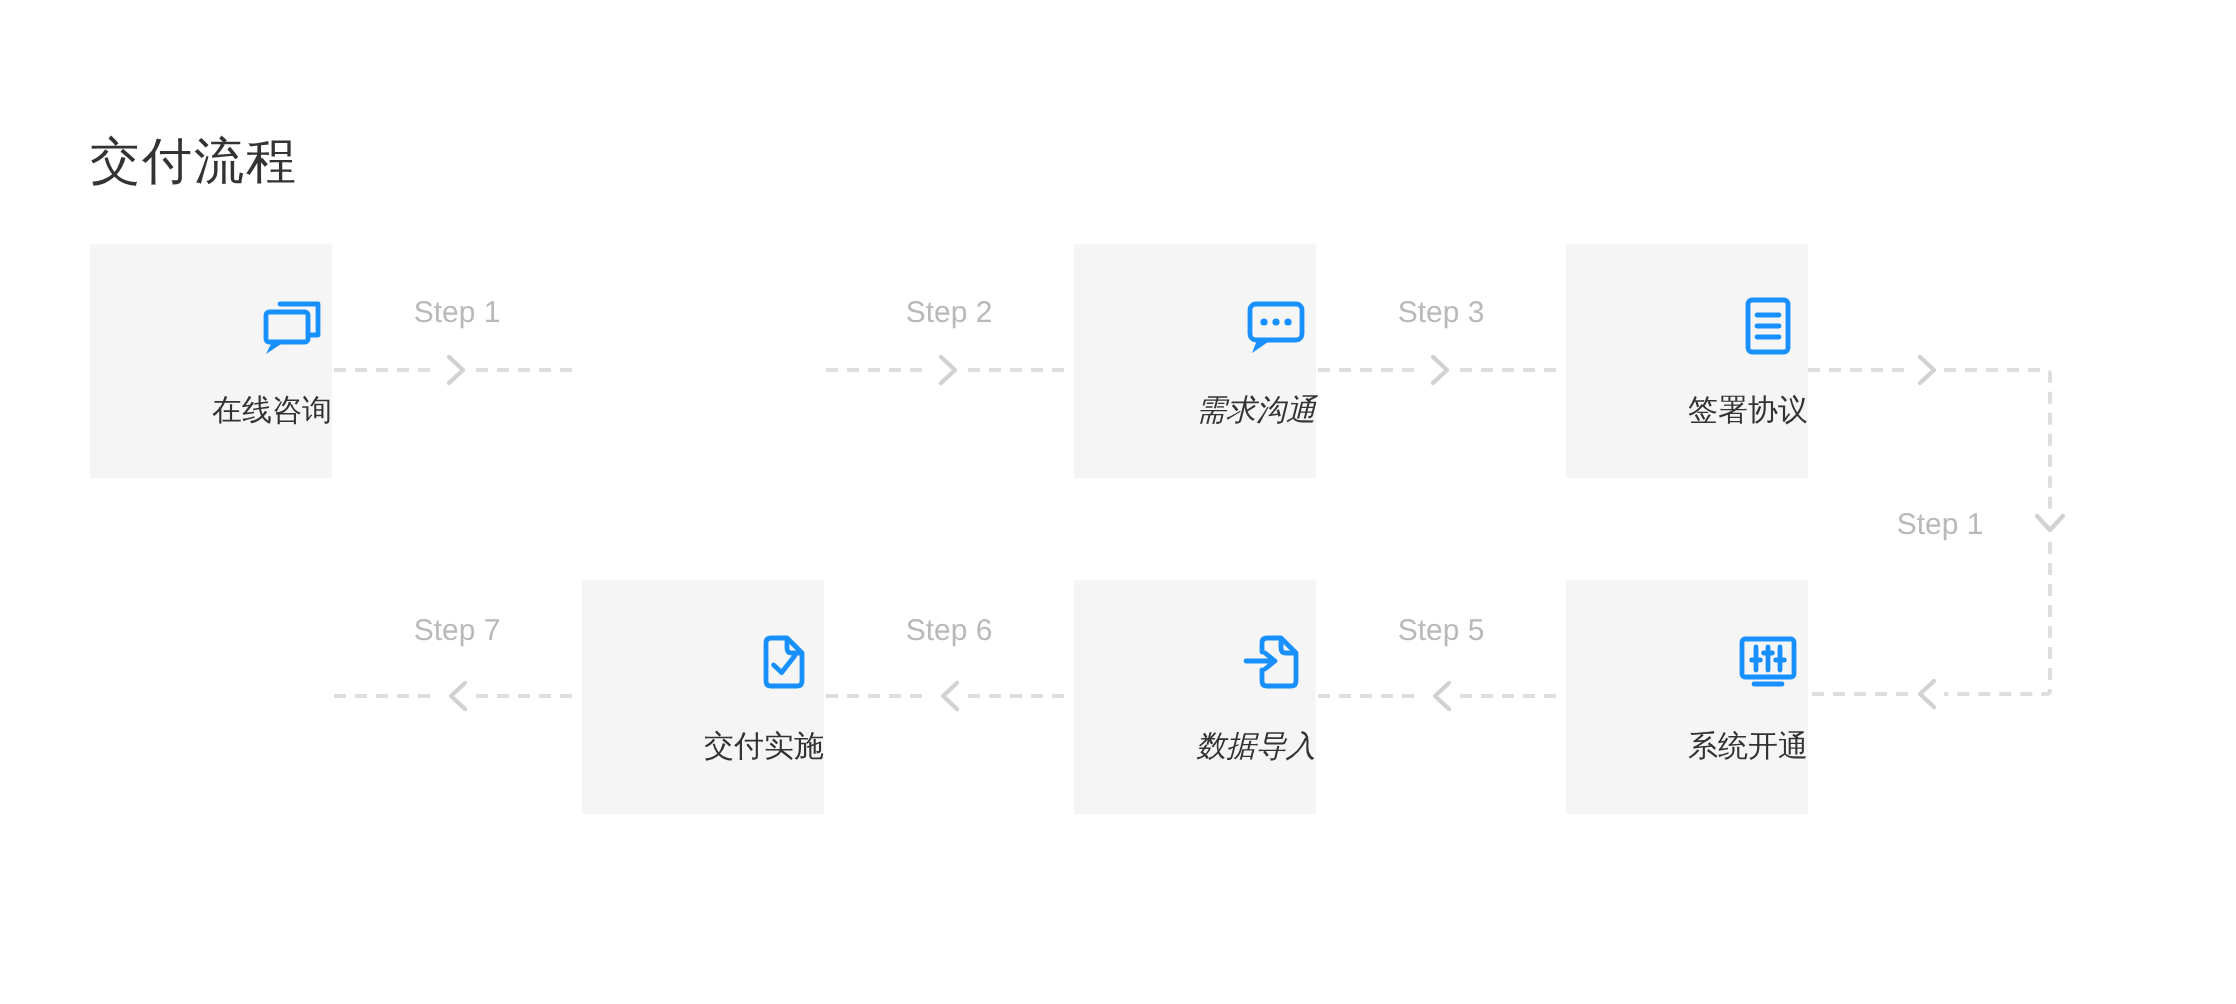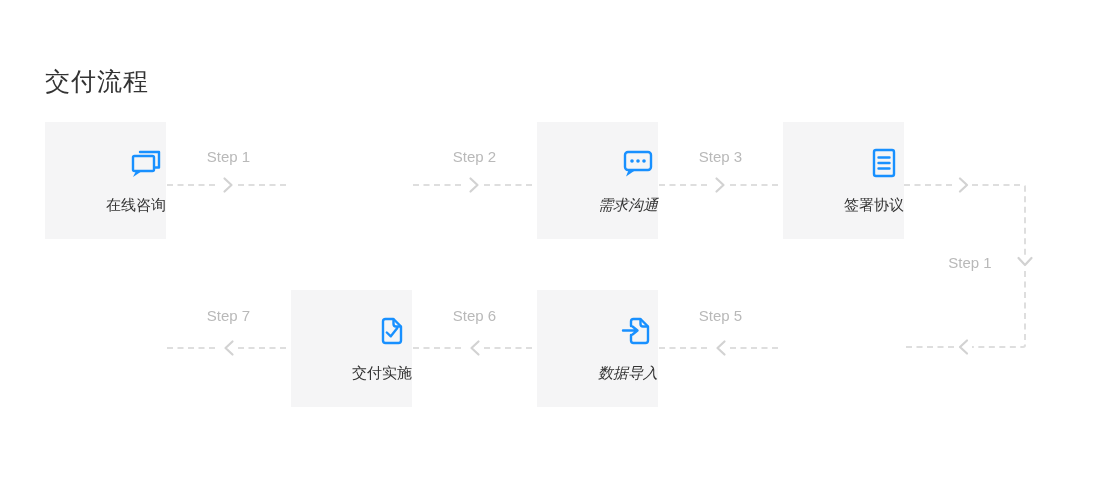--- a/index.html
+++ b/index.html
@@ -97,20 +97,31 @@
     <span class="icon">
       <svg viewBox="0 0 40 40">
           <path class="ic" d="M13 15 V10.5 Q13 8 15.5 8 H22.5 L30 15.5 V29.5 Q30 32 27.5 32 H15.5 Q13 32 13 29.5 V24"></path>
           <path class="ic" d="M22.5 8.5 V13 Q22.5 15.5 25 15.5 H29.5"></path>
           <path class="ic" stroke-width="2.5" d="M5 19.5 H18.5 M14.5 15.5 L19.5 19.5 L14.5 23.5"></path>
         </svg>
     </span>
     <span class="box-label">数据导入</span>
   </div>
 
+  <div class="step-box r2 c4">
+    <span class="icon">
+      <svg viewBox="0 0 40 40">
+          <rect class="ic" x="7" y="8.5" width="26" height="19" rx="1.5"></rect>
+          <path class="ic" stroke-width="2.6" d="M13 31 H27"></path>
+          <path class="ic" stroke-width="2" d="M14 12.5 V24 M20 12.5 V24 M26 12.5 V24"></path>
+          <path class="ic" stroke-width="2.6" d="M11.8 19 H16.2 M17.8 15.5 H22.2 M23.8 19 H28.2"></path>
+        </svg>
+    </span>
+    <span class="box-label">系统开通</span>
+  </div>
 
   <div class="step-label r1 g1">Step 1</div>
   <svg class="hconn r1 g1" viewBox="0 0 125 18">
     <path class="dash" d="M1 9 H52 M72 9 H124"></path>
       <path class="chev" d="M58.5 2.5 L65.5 9 L58.5 15.5"></path>
   </svg>
   <div class="step-label r1 g2">Step 2</div>
   <svg class="hconn r1 g2" viewBox="0 0 125 18">
     <path class="dash" d="M1 9 H52 M72 9 H124"></path>
       <path class="chev" d="M58.5 2.5 L65.5 9 L58.5 15.5"></path>

